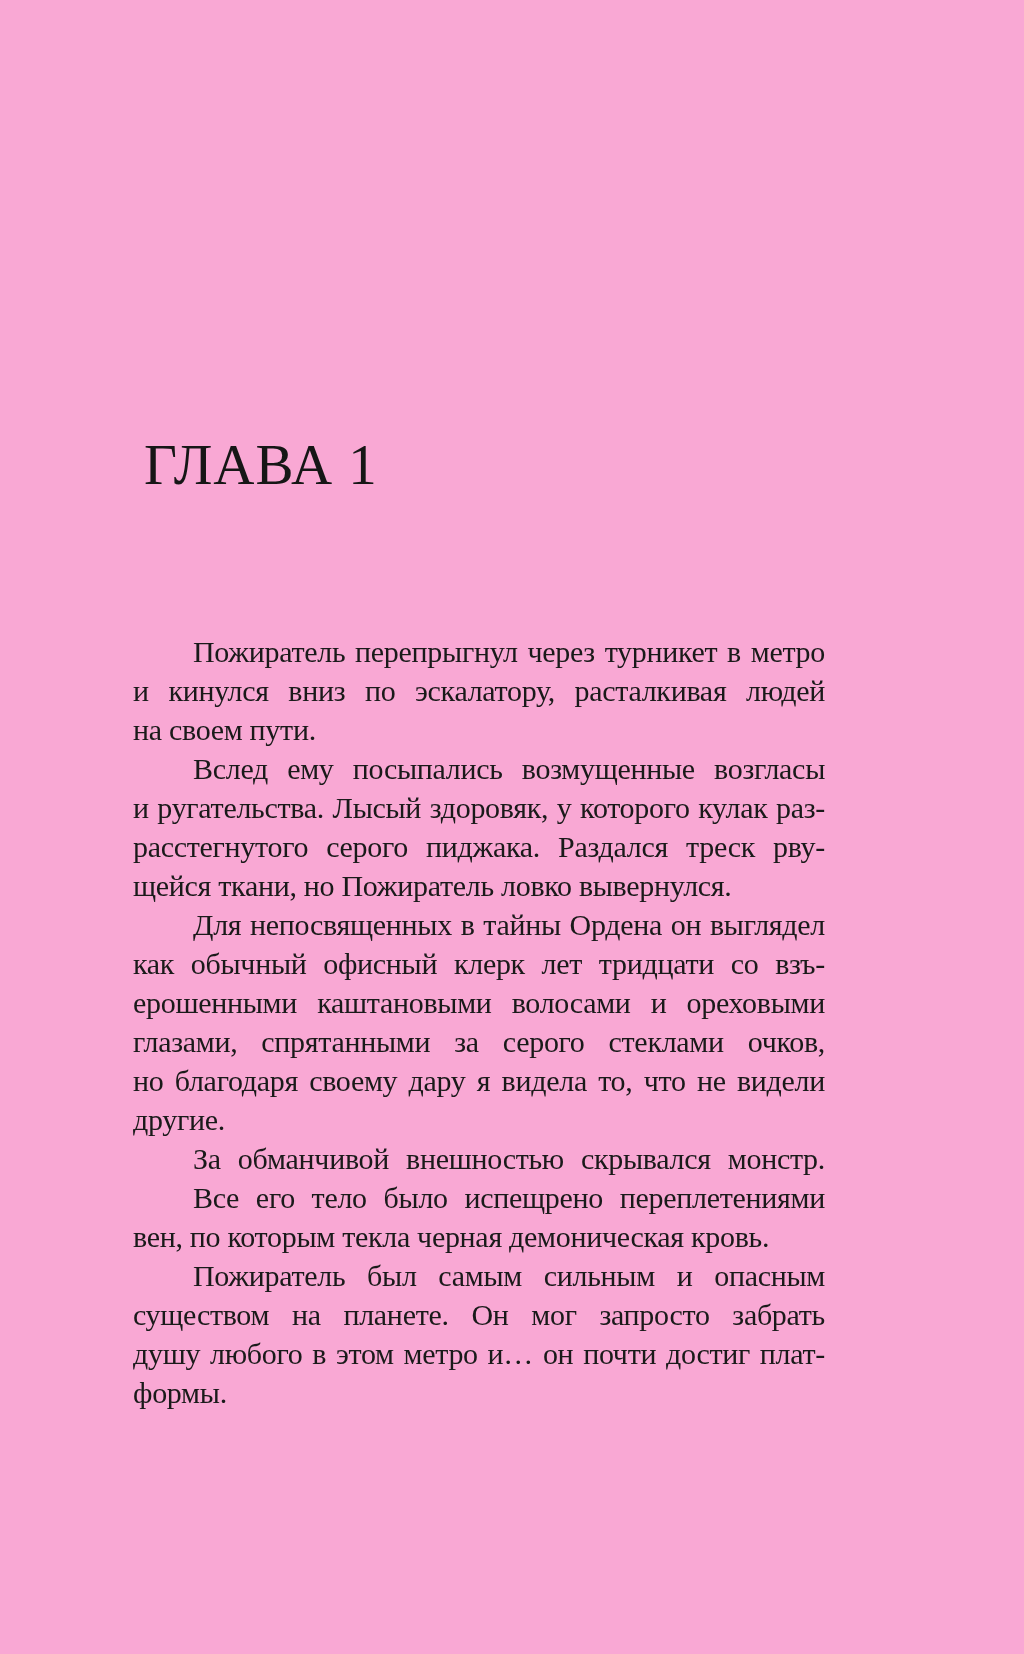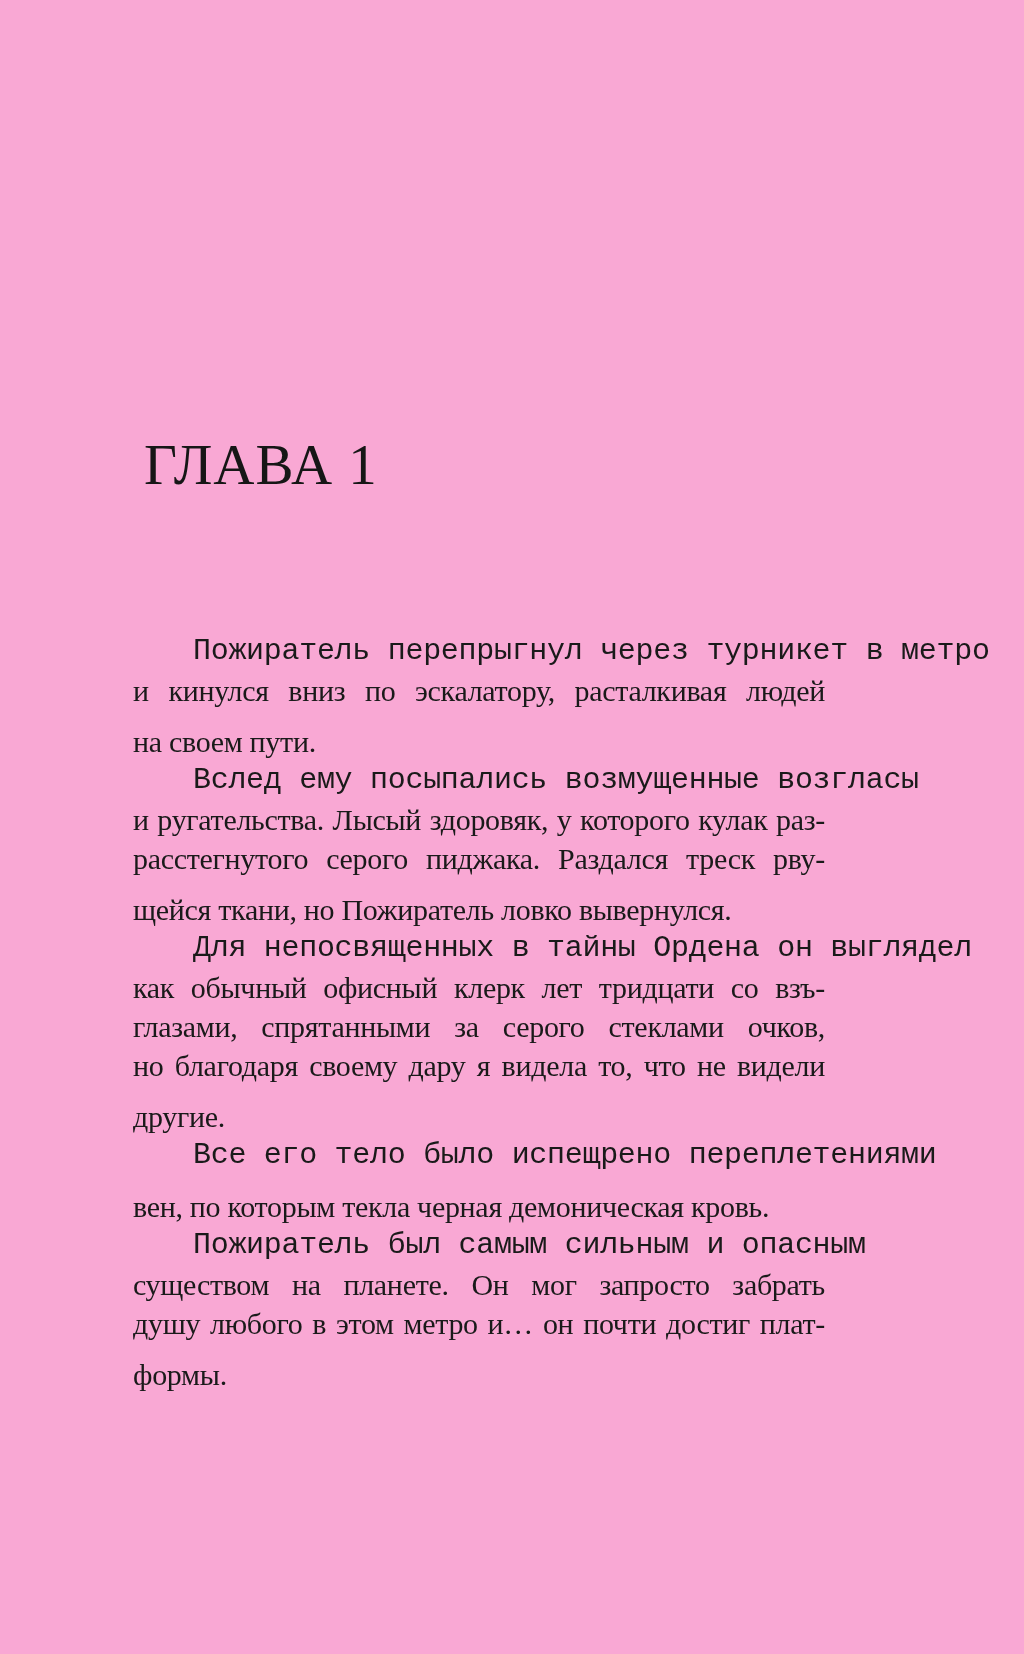--- a/index.html
+++ b/index.html
@@ -44,45 +44,45 @@
     white-space: nowrap;
     overflow: visible;
   }
   .text-line.just {
     text-align: justify;
     text-align-last: justify;
   }
   .text-line.plain {
     text-align: left;
     text-align-last: left;
-    margin-top: 12px;
   }
   .text-line.indent {
     text-indent: 60px;
-    font-family: Liberation Mono, monospace;
   }
 </style>
 </head>
 <body>
 
 <div class="page">
   <h1 class="chapter-title">ГЛАВА 1</h1>
   <div class="body-text">
       <div class="text-line just indent">Пожиратель перепрыгнул через турникет в метро</div>
       <div class="text-line just">и кинулся вниз по эскалатору, расталкивая людей</div>
       <div class="text-line plain">на своем пути.</div>
       <div class="text-line just indent">Вслед ему посыпались возмущенные возгласы</div>
       <div class="text-line just">и ругательства. Лысый здоровяк, у которого кулак раз-</div>
       <div class="text-line just">расстегнутого серого пиджака. Раздался треск рву-</div>
       <div class="text-line plain">щейся ткани, но Пожиратель ловко вывернулся.</div>
       <div class="text-line just indent">Для непосвященных в тайны Ордена он выглядел</div>
       <div class="text-line just">как обычный офисный клерк лет тридцати со взъ-</div>
+      <div class="text-line just">ерошенными каштановыми волосами и ореховыми</div>
       <div class="text-line just">глазами, спрятанными за серого стеклами очков,</div>
       <div class="text-line just">но благодаря своему дару я видела то, что не видели</div>
       <div class="text-line plain">другие.</div>
+      <div class="text-line just indent">За обманчивой внешностью скрывался монстр.</div>
       <div class="text-line just indent">Все его тело было испещрено переплетениями</div>
       <div class="text-line plain">вен, по которым текла черная демоническая кровь.</div>
       <div class="text-line just indent">Пожиратель был самым сильным и опасным</div>
       <div class="text-line just">существом на планете. Он мог запросто забрать</div>
       <div class="text-line just">душу любого в этом метро и… он почти достиг плат-</div>
       <div class="text-line plain">формы.</div>
     </div>
 </div>
 
 </body></html>

